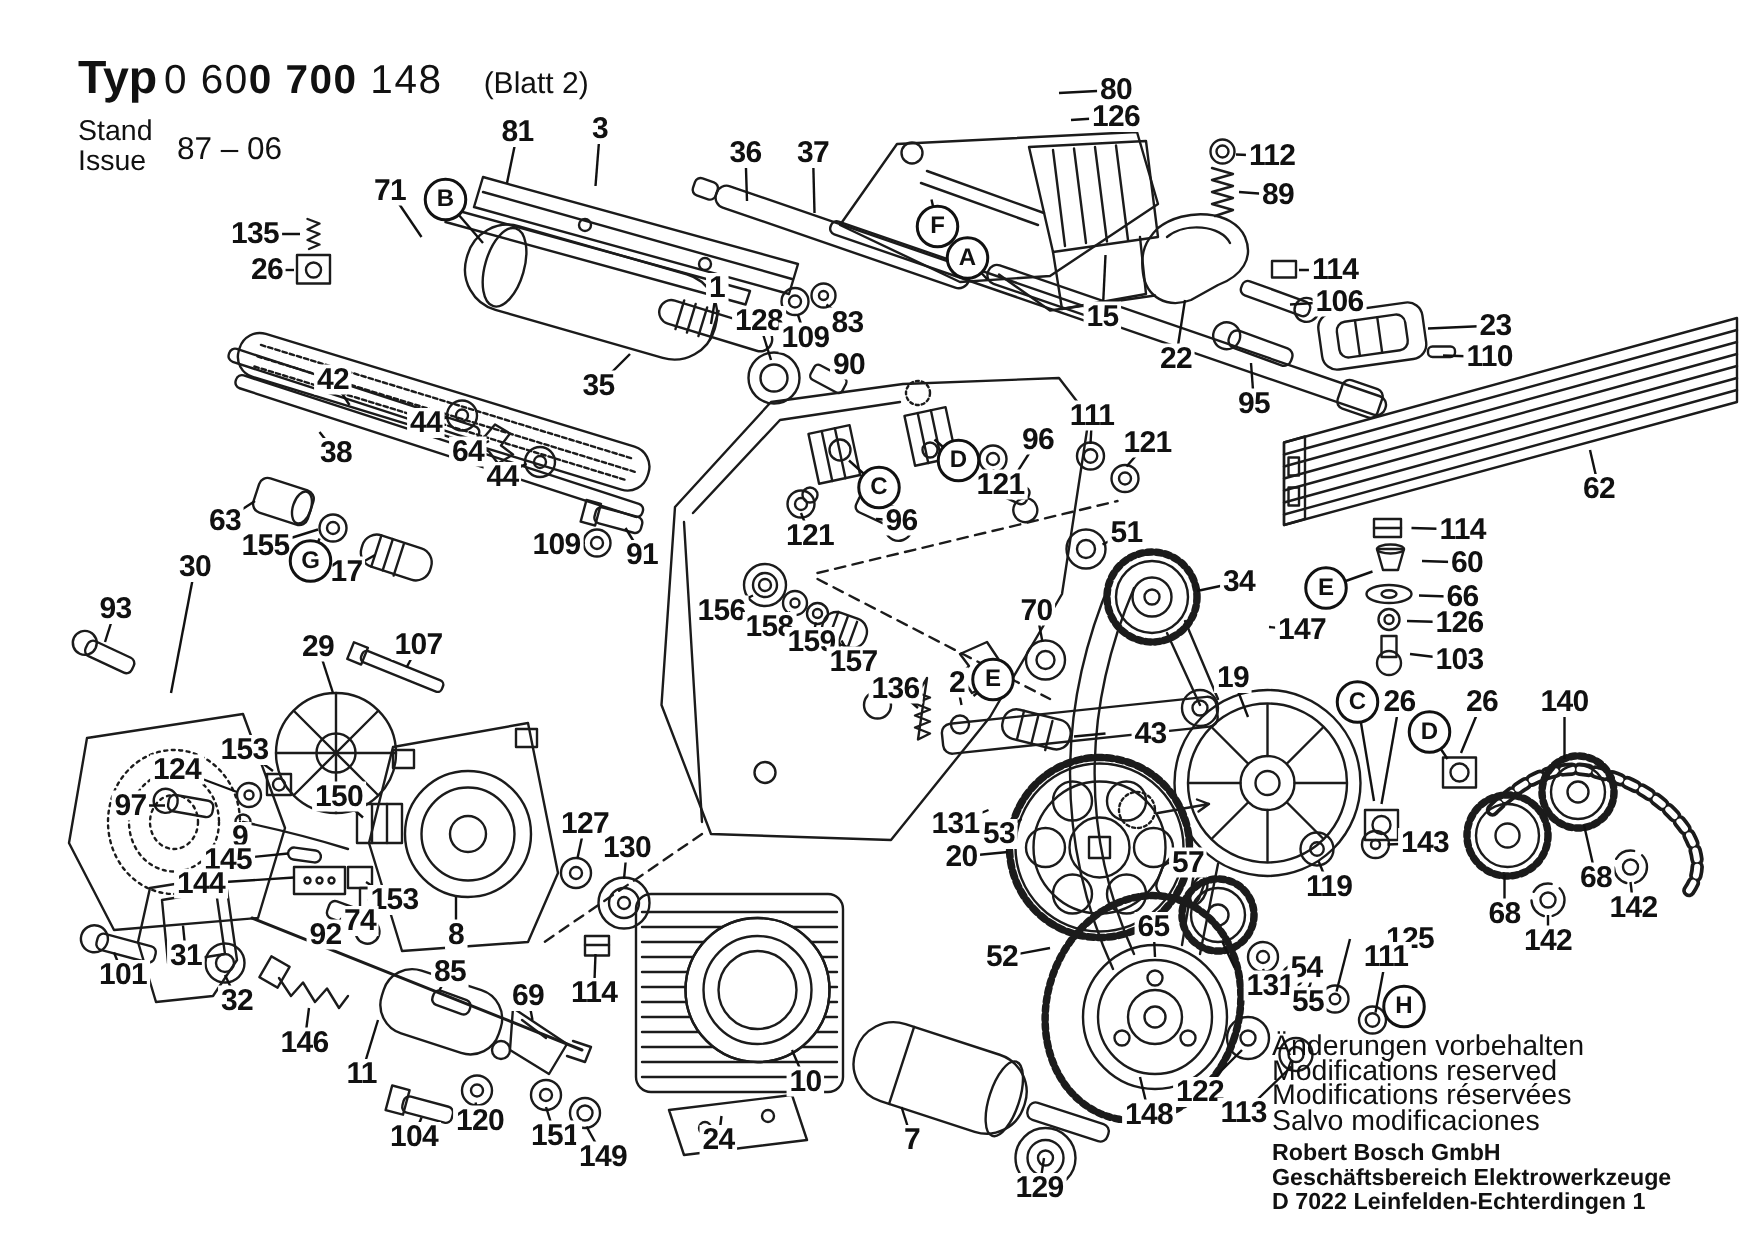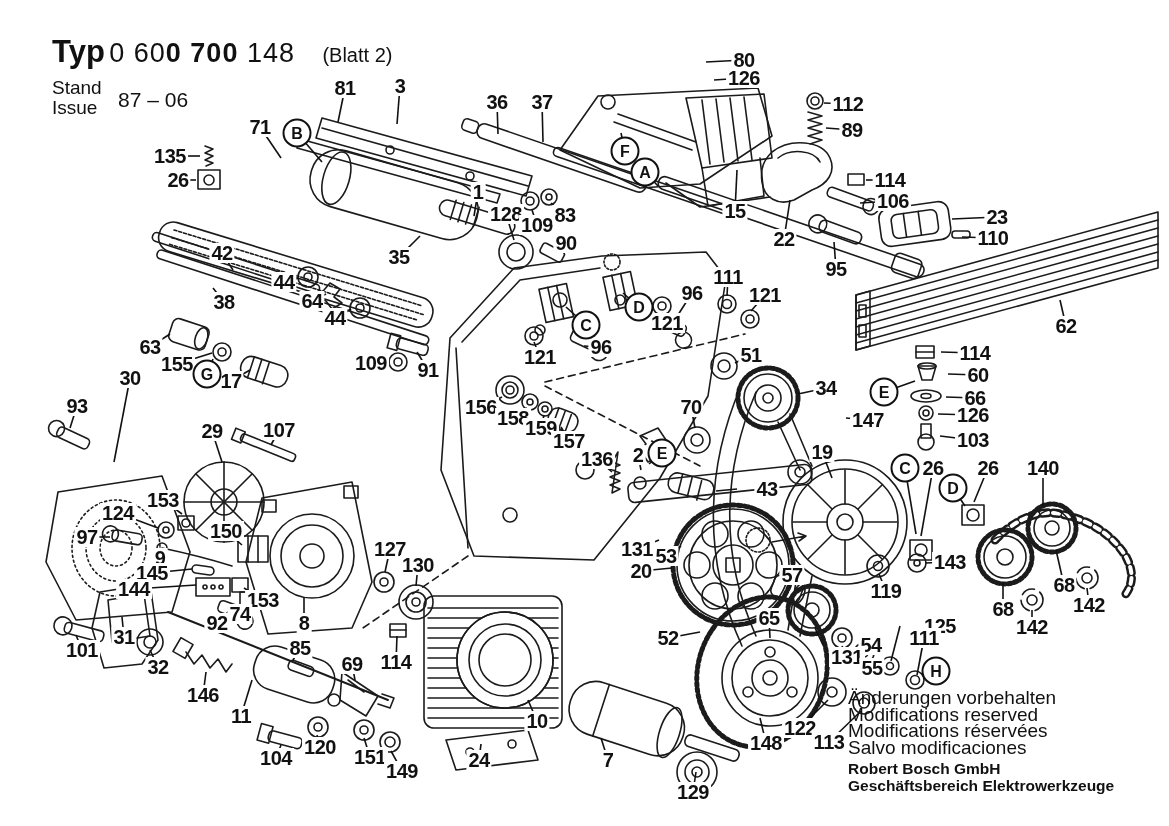--- a/index.html
+++ b/index.html
@@ -776,16 +776,17 @@
   <div id="footer">
     <div id="footer-notes">
         <div class="note-line">Änderungen vorbehalten</div>
         <div class="note-line">Modifications reserved</div>
         <div class="note-line">Modifications réservées</div>
         <div class="note-line">Salvo modificaciones</div>
       </div>
     <div id="footer-company">
         <div class="company-line">Robert Bosch GmbH</div>
         <div class="company-line">Geschäftsbereich Elektrowerkzeuge</div>
+        <div class="company-line">D 7022 Leinfelden-Echterdingen 1</div>
       </div>
   </div>
 
 </div>
 
 </body></html>

